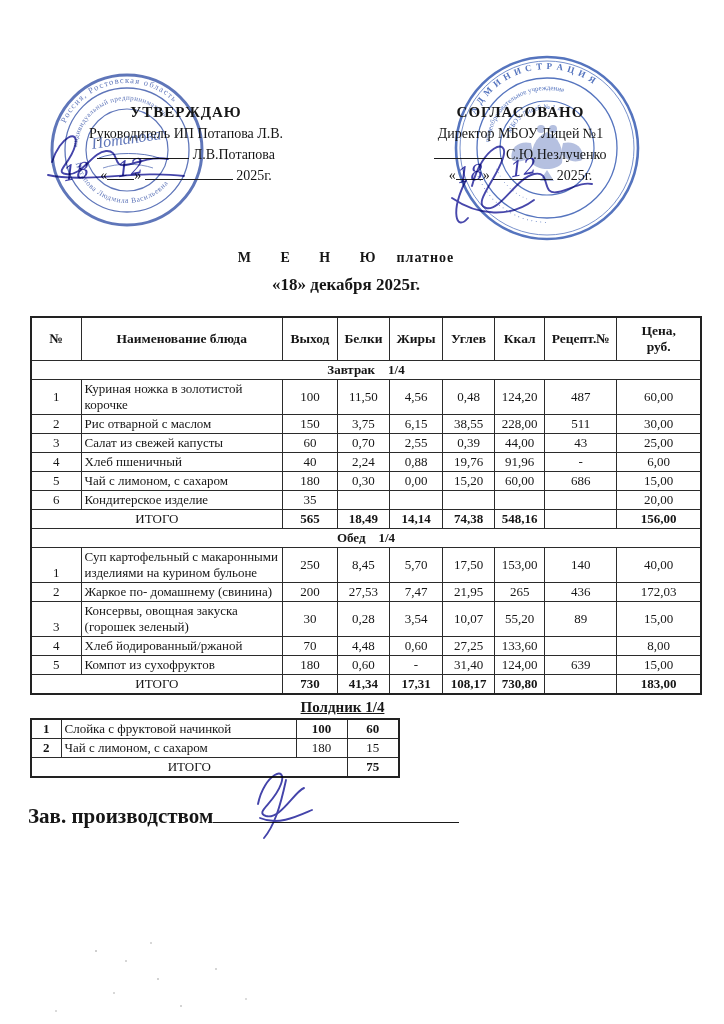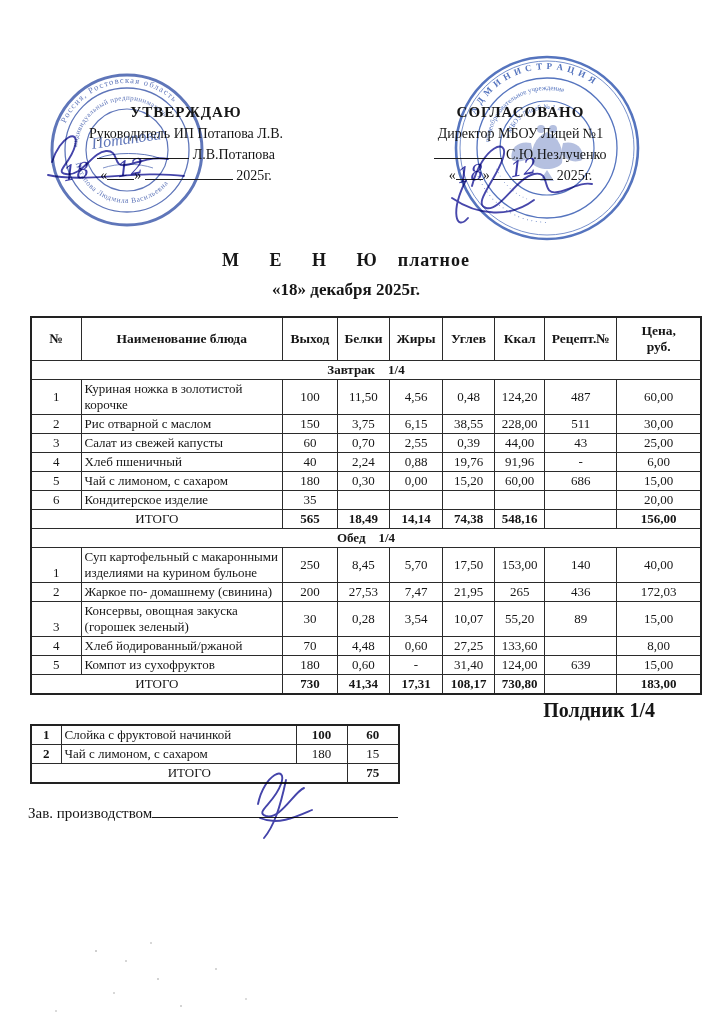--- a/index.html
+++ b/index.html
@@ -13,46 +13,46 @@
   .approval .row{white-space:nowrap;text-align:center;}
 
   
   .stamp{position:absolute;mix-blend-mode:multiply;opacity:.82;}
   .sig{position:absolute;mix-blend-mode:multiply;}
   .hw{position:absolute;font-family:"DejaVu Serif", serif;font-style:italic;color:#3d3da8;
       font-size:21px;transform:rotate(-11deg) skewX(-7deg);mix-blend-mode:multiply;}
 
   
   .title-block{position:absolute;left:0;top:250px;width:692px;text-align:center;}
-  .title-line{font-size:18px;font-weight:bold;}
+  .title-line{font-size:14px;font-weight:bold;}
   .menu-word{letter-spacing:13px;}
   .menu-suffix{letter-spacing:1px;margin-left:8px;}
   .date-line{font-size:17px;font-weight:bold;margin-top:9px;}
 
   
   .doc-body{position:absolute;left:30px;top:316px;}
   table{border-collapse:collapse;table-layout:fixed;}
   .main-table{width:672px;border:2px solid #222;}
   .snack-table{width:368px;border:2px solid #222;margin-top:2px;}
   th,td{border:1.5px solid #2b2b2b;padding:1px 3px;font-size:13px;line-height:16px;
         overflow:hidden;}
   th{font-weight:bold;text-align:center;vertical-align:middle;height:40px;
      white-space:pre-line;font-size:13.5px;}
   tr{height:19px;}
   .num{text-align:center;}
   .name{text-align:left;}
   .sec{text-align:center;font-weight:bold;white-space:pre;margin-top:20px;}
   .tot-label{text-align:center;font-weight:normal;}
   .bold{font-weight:bold;}
   .vbottom{vertical-align:bottom;}
-  .snack-title{width:625px;text-align:right;font-weight:bold;font-size:20px;
-               margin:4px 0 2px 0;}
-
-  
-  .footer{position:absolute;left:28px;top:804px;font-size:15px;font-weight:normal;}
+  .snack-title{width:625px;text-align:center;font-weight:bold;font-size:15px;
+               margin:4px 0 2px 0;text-decoration:underline;}
+
+  
+  .footer{position:absolute;left:28px;top:804px;font-size:21px;font-weight:bold;}
   .footer .sig-line{display:inline-block;border-bottom:1.6px solid #1a1a1a;width:246px;height:0.85em;}
 
   
   .specks{position:absolute;left:95px;top:950px;width:2px;height:2px;background:#cfcfcf;
     box-shadow:30px 10px #d6d6d6, 62px 28px #d2d2d2, 18px 42px #d8d8d8, 85px 55px #d4d4d4,
                -40px 60px #dadada, 120px 18px #d6d6d6, 150px 48px #dcdcdc, 55px -8px #d8d8d8;}
 </style>
 </head>
 <body>
 

